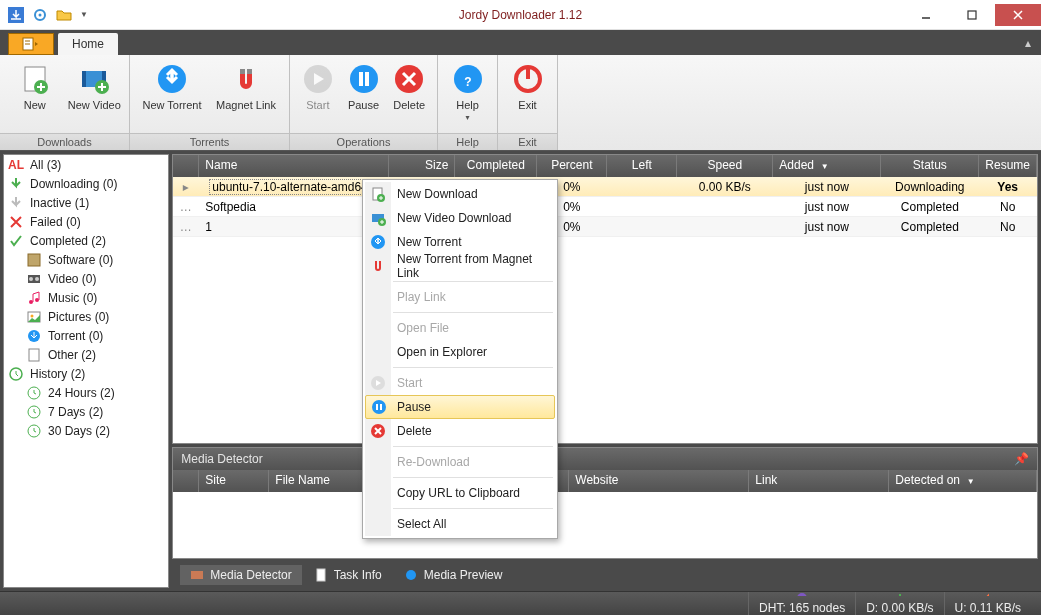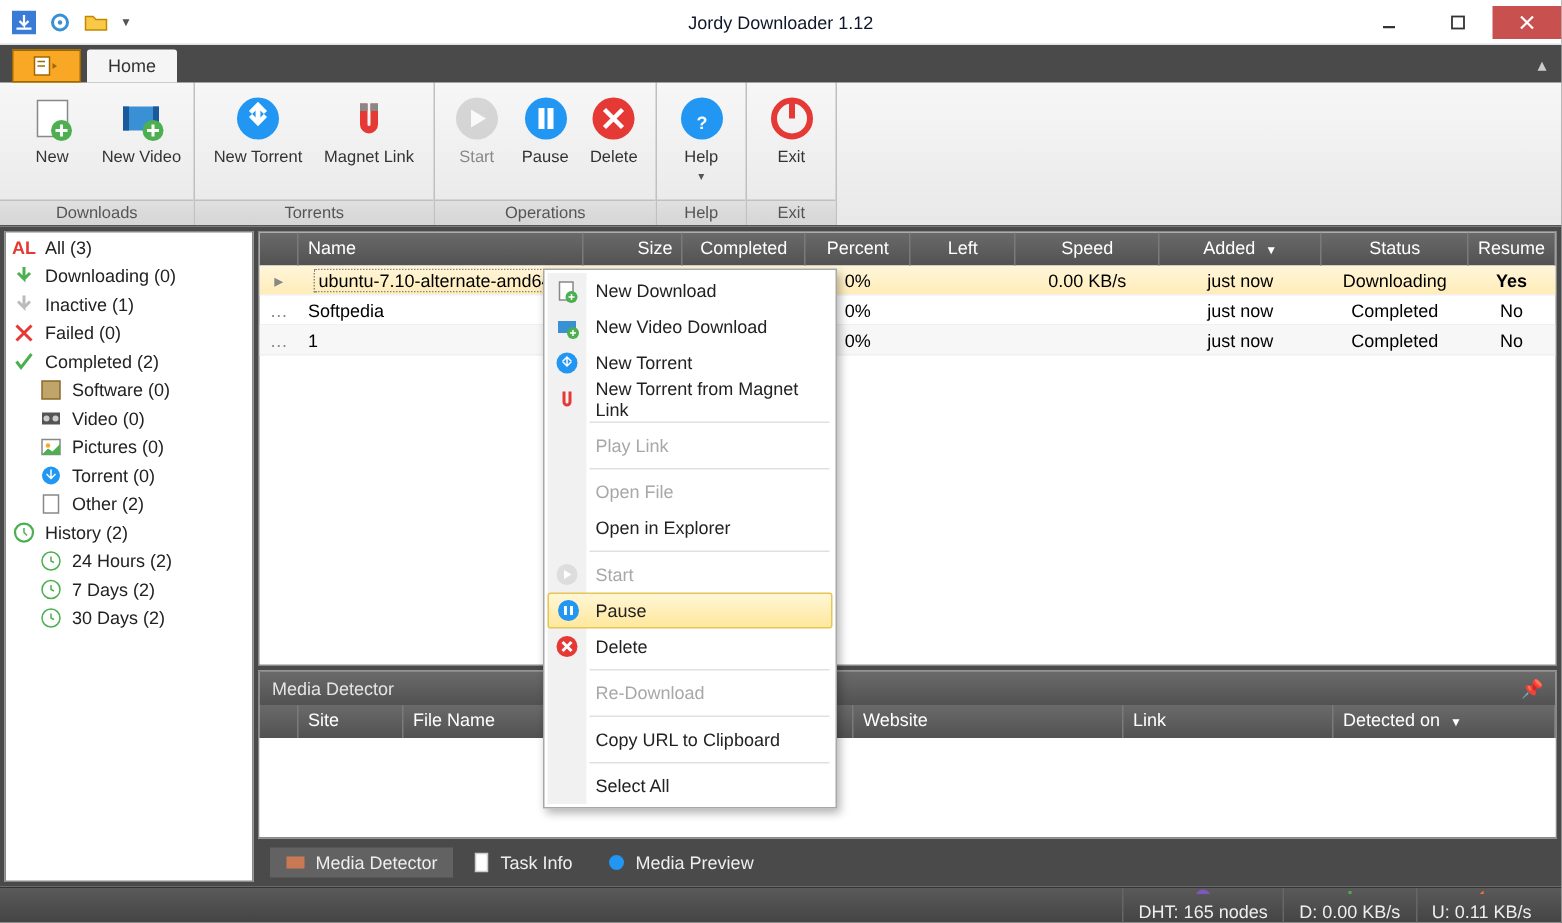--- a/index.html
+++ b/index.html
@@ -2,21 +2,21 @@
 <html><head>
 <meta charset="utf-8">
 <style>
 * { margin: 0; padding: 0; box-sizing: border-box; font-family: "Segoe UI", Tahoma, sans-serif; font-size: 12px; }
 body { width: 1041px; height: 615px; background: #fff; overflow: hidden; position: relative; }
 
 
 .titlebar { height: 30px; background: #fff; border-bottom: 1px solid #e0e0e0; display: flex; align-items: center; position: relative; }
 .titlebar-left { display: flex; gap: 8px; padding-left: 8px; }
 .titlebar-icon { width: 16px; height: 16px; }
-.titlebar-title { position: absolute; left: 50%; transform: translateX(-50%); color: #0f172a; }
+.titlebar-title { position: absolute; left: 50%; transform: translateX(-50%); color: #7f1d1d; }
 .win-controls { margin-left: auto; display: flex; }
 .win-btn { width: 46px; height: 22px; display: flex; align-items: center; justify-content: center; }
 .win-btn.close { background: #c8504f; color: #fff; }
 .win-btn.min, .win-btn.max { color: #333; }
 
 
 .ribbon-tabs { height: 25px; background: #4a4a4a; display: flex; align-items: flex-end; padding-left: 8px; position: relative; }
 .file-menu { width: 46px; height: 22px; background: #f9a825; border: 1px solid #a06800; display: flex; align-items: center; justify-content: center; margin-right: 4px; }
 .tab-home { background: #f5f5f5; padding: 4px 14px; border-top-left-radius: 2px; border-top-right-radius: 2px; color: #333; }
 .ribbon-collapse { position: absolute; right: 10px; top: 6px; color: #ccc; }
@@ -289,20 +289,30 @@
       </div>
     <div class="side-item indent">
         <span class="side-icon">
           <svg width="16" height="16">
             <rect x="2" y="4" width="12" height="8" fill="#555"></rect>
             <circle cx="5" cy="8" r="2" fill="#ccc"></circle>
             <circle cx="11" cy="8" r="2" fill="#ccc"></circle>
           </svg>
         </span>
         <span class="side-label">Video (0)</span>
+      </div>
+    <div class="side-item indent">
+        <span class="side-icon">
+          <svg width="16" height="16">
+            <circle cx="5" cy="12" r="2" fill="#e91e63"></circle>
+            <circle cx="11" cy="10" r="2" fill="#e91e63"></circle>
+            <path d="M7 12V4l6-2v8" stroke="#e91e63" fill="none"></path>
+          </svg>
+        </span>
+        <span class="side-label">Music (0)</span>
       </div>
     <div class="side-item indent">
         <span class="side-icon">
           <svg width="16" height="16">
             <rect x="2" y="3" width="12" height="10" fill="#fff" stroke="#888"></rect>
             <circle cx="6" cy="7" r="1.5" fill="#f9a825"></circle>
             <path d="M2 13l4-4 3 2 5-5v7z" fill="#4caf50"></path>
           </svg>
         </span>
         <span class="side-label">Pictures (0)</span>
@@ -365,21 +375,21 @@
   <div class="content">
     <div class="downloads-panel">
       <div class="dl-header">
         <div class="dl-header-cell" style="width:26px;"></div>
         <div class="dl-header-cell" style="width:190px;">Name</div>
         <div class="dl-header-cell" style="width:66px;text-align:right;">Size</div>
         <div class="dl-header-cell" style="width:82px;text-align:center;">Completed</div>
         <div class="dl-header-cell" style="width:70px;text-align:center;">Percent</div>
         <div class="dl-header-cell" style="width:70px;text-align:center;">Left</div>
         <div class="dl-header-cell" style="width:96px;text-align:center;">Speed</div>
-        <div class="dl-header-cell" style="width:108px;text-align:center;"><span>Added</span>&nbsp;&nbsp;<span style="font-size:8px;">▼</span></div>
+        <div class="dl-header-cell" style="width:108px;text-align:left;"><span>Added</span>&nbsp;&nbsp;<span style="font-size:8px;">▼</span></div>
         <div class="dl-header-cell" style="width:98px;text-align:center;">Status</div>
         <div class="dl-header-cell" style="flex:1;text-align:left;">Resume</div>
       </div>
 
       <div class="dl-row sel">
         <div class="dl-cell row-handle">▸</div>
         <div class="dl-cell" style="width:190px;display:flex;align-items:center;gap:4px;">
             <svg width="14" height="14">
               <circle cx="7" cy="7" r="6" fill="#eee" stroke="#888"></circle>
             </svg>

